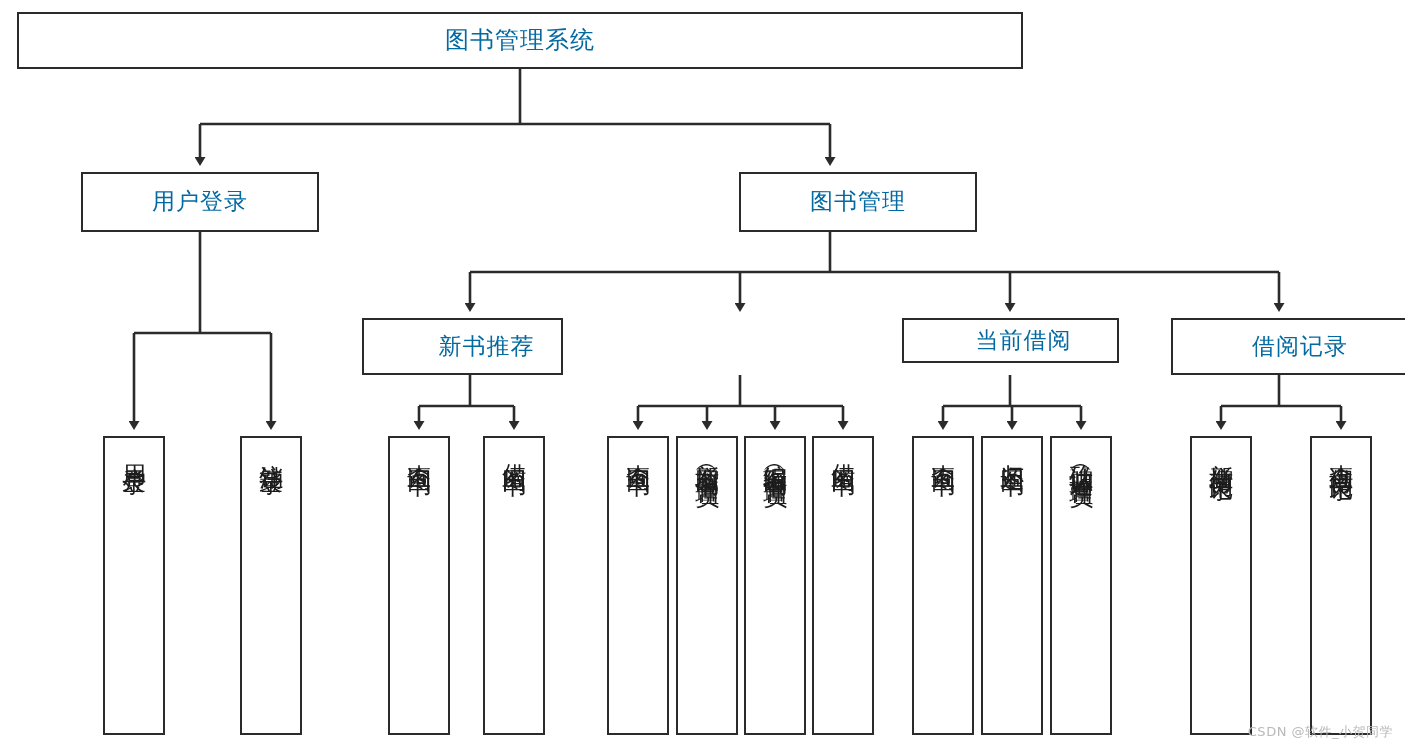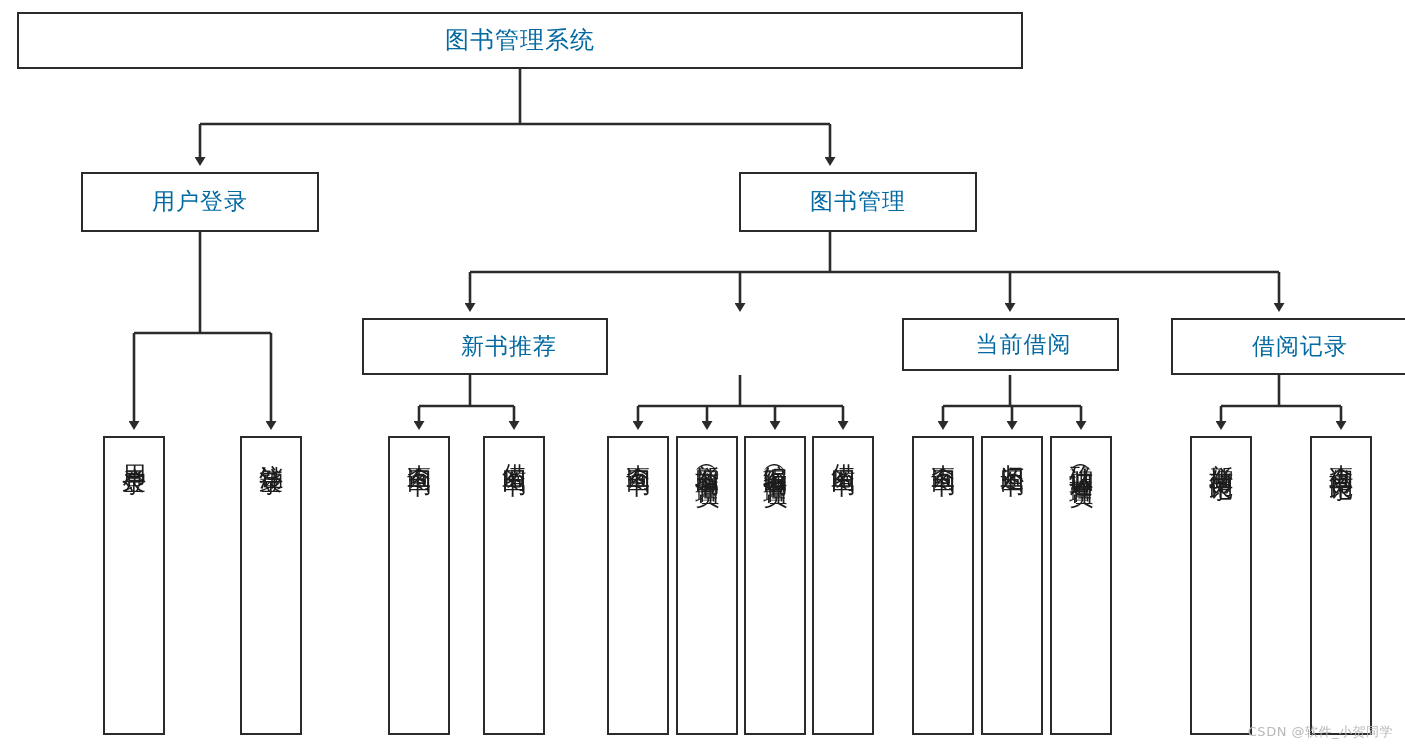--- a/index.html
+++ b/index.html
@@ -126,24 +126,24 @@
     <span class="node-h">图书管理系统</span>
   </div>
 
   <div class="node node-l1" style="left: 81px; top: 172px; width: 238px; height: 60px;">
     <span class="node-h">用户登录</span>
   </div>
   <div class="node node-l1" style="left: 711px; top: 172px; width: 238px; height: 60px; margin-left: 28px;">
     <span class="node-h">图书管理</span>
   </div>
 
-  <div class="node node-l2" style="left: 362px; top: 318px; width: 246px; height: 57px; padding-left: 48px;">
+  <div class="node node-l2" style="left: 362px; top: 318px; width: 201px; height: 57px; padding-left: 48px;">
     <span class="node-h">新书推荐</span>
   </div>
-  <div class="node node-l2" style="left: 902px; top: 318px; width: 217px; height: 53px; padding-left: 26px;">
+  <div class="node node-l2" style="left: 902px; top: 318px; width: 217px; height: 45px; padding-left: 26px;">
     <span class="node-h">当前借阅</span>
   </div>
   <div class="node node-l2" style="left: 1171px; top: 318px; width: 258px; height: 57px;">
     <span class="node-h">借阅记录</span>
   </div>
 
   <div class="node node-leaf" style="left: 103px; top: 436px; width: 62px; height: 299px;">
     <span class="node-v">用户登录</span>
   </div>
   <div class="node node-leaf" style="left: 240px; top: 436px; width: 62px; height: 299px;">

